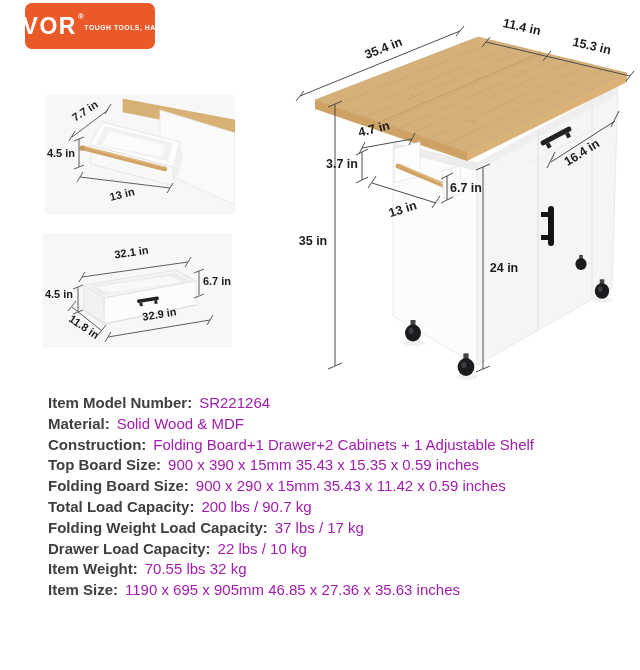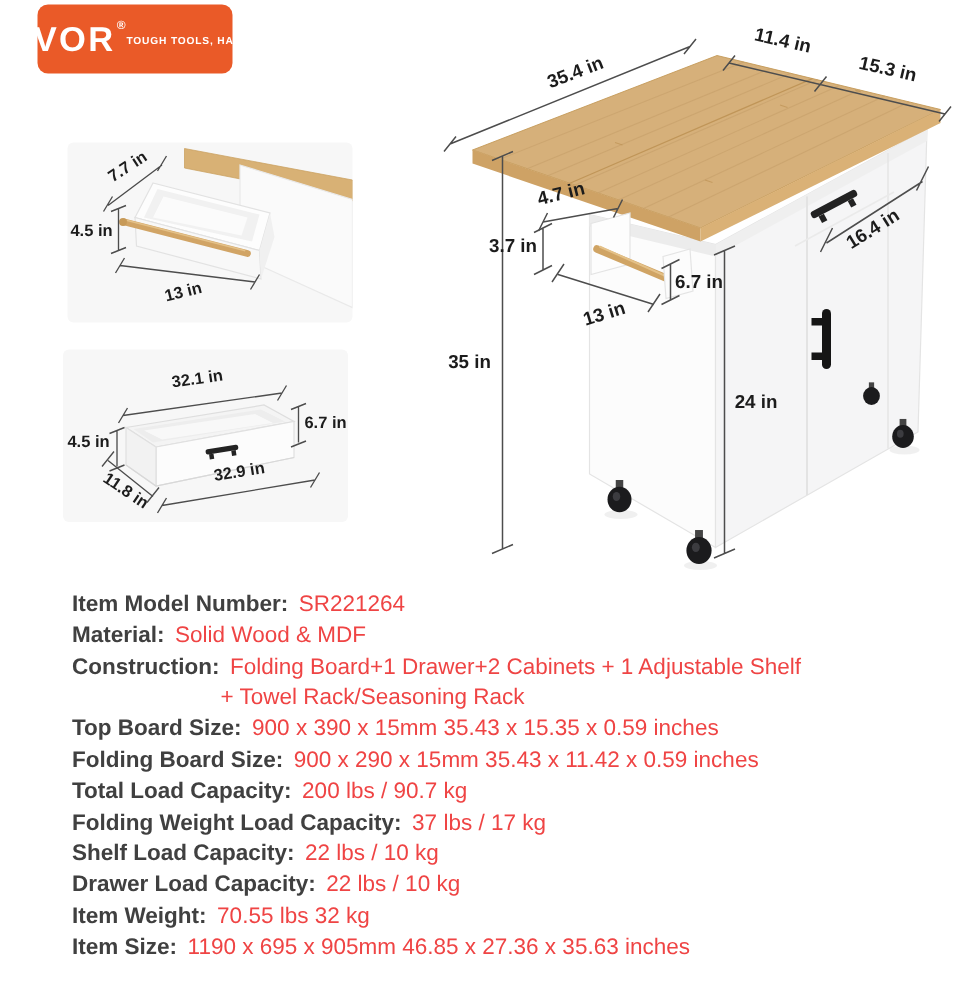--- a/index.html
+++ b/index.html
@@ -20,21 +20,21 @@
   svg{display:block;}
   svg text{font-family:"Liberation Sans",sans-serif;font-weight:bold;fill:#1C1C1C;}
   svg.big text{font-size:12.5px;}
   svg.small text{font-size:11px;}
   .dim{stroke:#4D4D4D;stroke-width:1;fill:none;}
   .dim-s{stroke:#4D4D4D;stroke-width:.9;fill:none;}
   
   .specs{position:absolute;left:48px;top:393px;width:578px;font-size:15px;line-height:20.8px;}
   .spec-row{white-space:nowrap;}
   .spec-label{font-weight:bold;color:#404040;}
-  .spec-value{color:#ef4444;margin-left:7px;}
+  .spec-value{color:#a21caf;margin-left:7px;}
   .spec-row.indent{padding-left:99px;}
   .spec-row.indent .spec-value{margin-left:0;}
 </style>
 </head>
 <body>
 
 <div class="page">
 
   <div class="logo">
     <div class="logo-brand"><span>VEVOR</span><span class="reg">®</span></div>
@@ -186,24 +186,22 @@
         <text x="40" y="97" transform="rotate(34 40 97)">11.8 in</text>
         <text x="118" y="85" transform="rotate(-9 118 85)">32.9 in</text>
       </g>
     </svg>
   </div>
 
   <div class="specs">
     <div class="spec-row"><span class="spec-label">Item Model Number:</span><span class="spec-value">SR221264</span></div>
     <div class="spec-row"><span class="spec-label">Material:</span><span class="spec-value">Solid Wood &amp; MDF</span></div>
     <div class="spec-row"><span class="spec-label">Construction:</span><span class="spec-value">Folding Board+1 Drawer+2 Cabinets + 1 Adjustable Shelf</span></div>
-    <div class="spec-row indent"><span class="spec-label"></span><span class="spec-value">+ Towel Rack/Seasoning Rack</span></div>
     <div class="spec-row"><span class="spec-label">Top Board Size:</span><span class="spec-value">900 x 390 x 15mm 35.43 x 15.35 x 0.59 inches</span></div>
     <div class="spec-row"><span class="spec-label">Folding Board Size:</span><span class="spec-value">900 x 290 x 15mm 35.43 x 11.42 x 0.59 inches</span></div>
     <div class="spec-row"><span class="spec-label">Total Load Capacity:</span><span class="spec-value">200 lbs / 90.7 kg</span></div>
     <div class="spec-row"><span class="spec-label">Folding Weight Load Capacity:</span><span class="spec-value">37 lbs / 17 kg</span></div>
-    <div class="spec-row"><span class="spec-label">Shelf Load Capacity:</span><span class="spec-value">22 lbs / 10 kg</span></div>
     <div class="spec-row"><span class="spec-label">Drawer Load Capacity:</span><span class="spec-value">22 lbs / 10 kg</span></div>
     <div class="spec-row"><span class="spec-label">Item Weight:</span><span class="spec-value">70.55 lbs  32 kg</span></div>
     <div class="spec-row"><span class="spec-label">Item Size:</span><span class="spec-value">1190 x 695 x 905mm  46.85 x 27.36 x 35.63 inches</span></div>
   </div>
 
 </div>
 
 </body></html>

